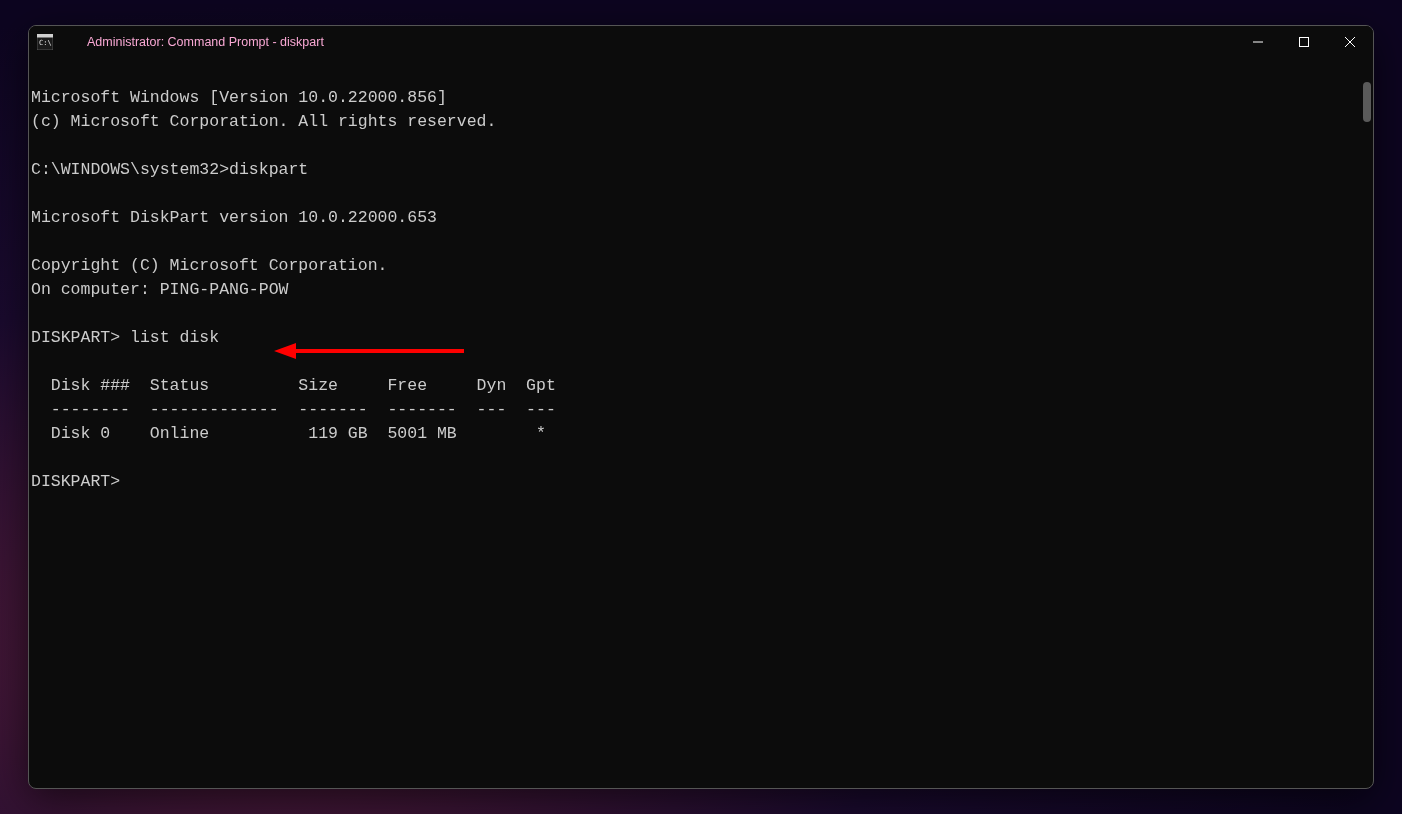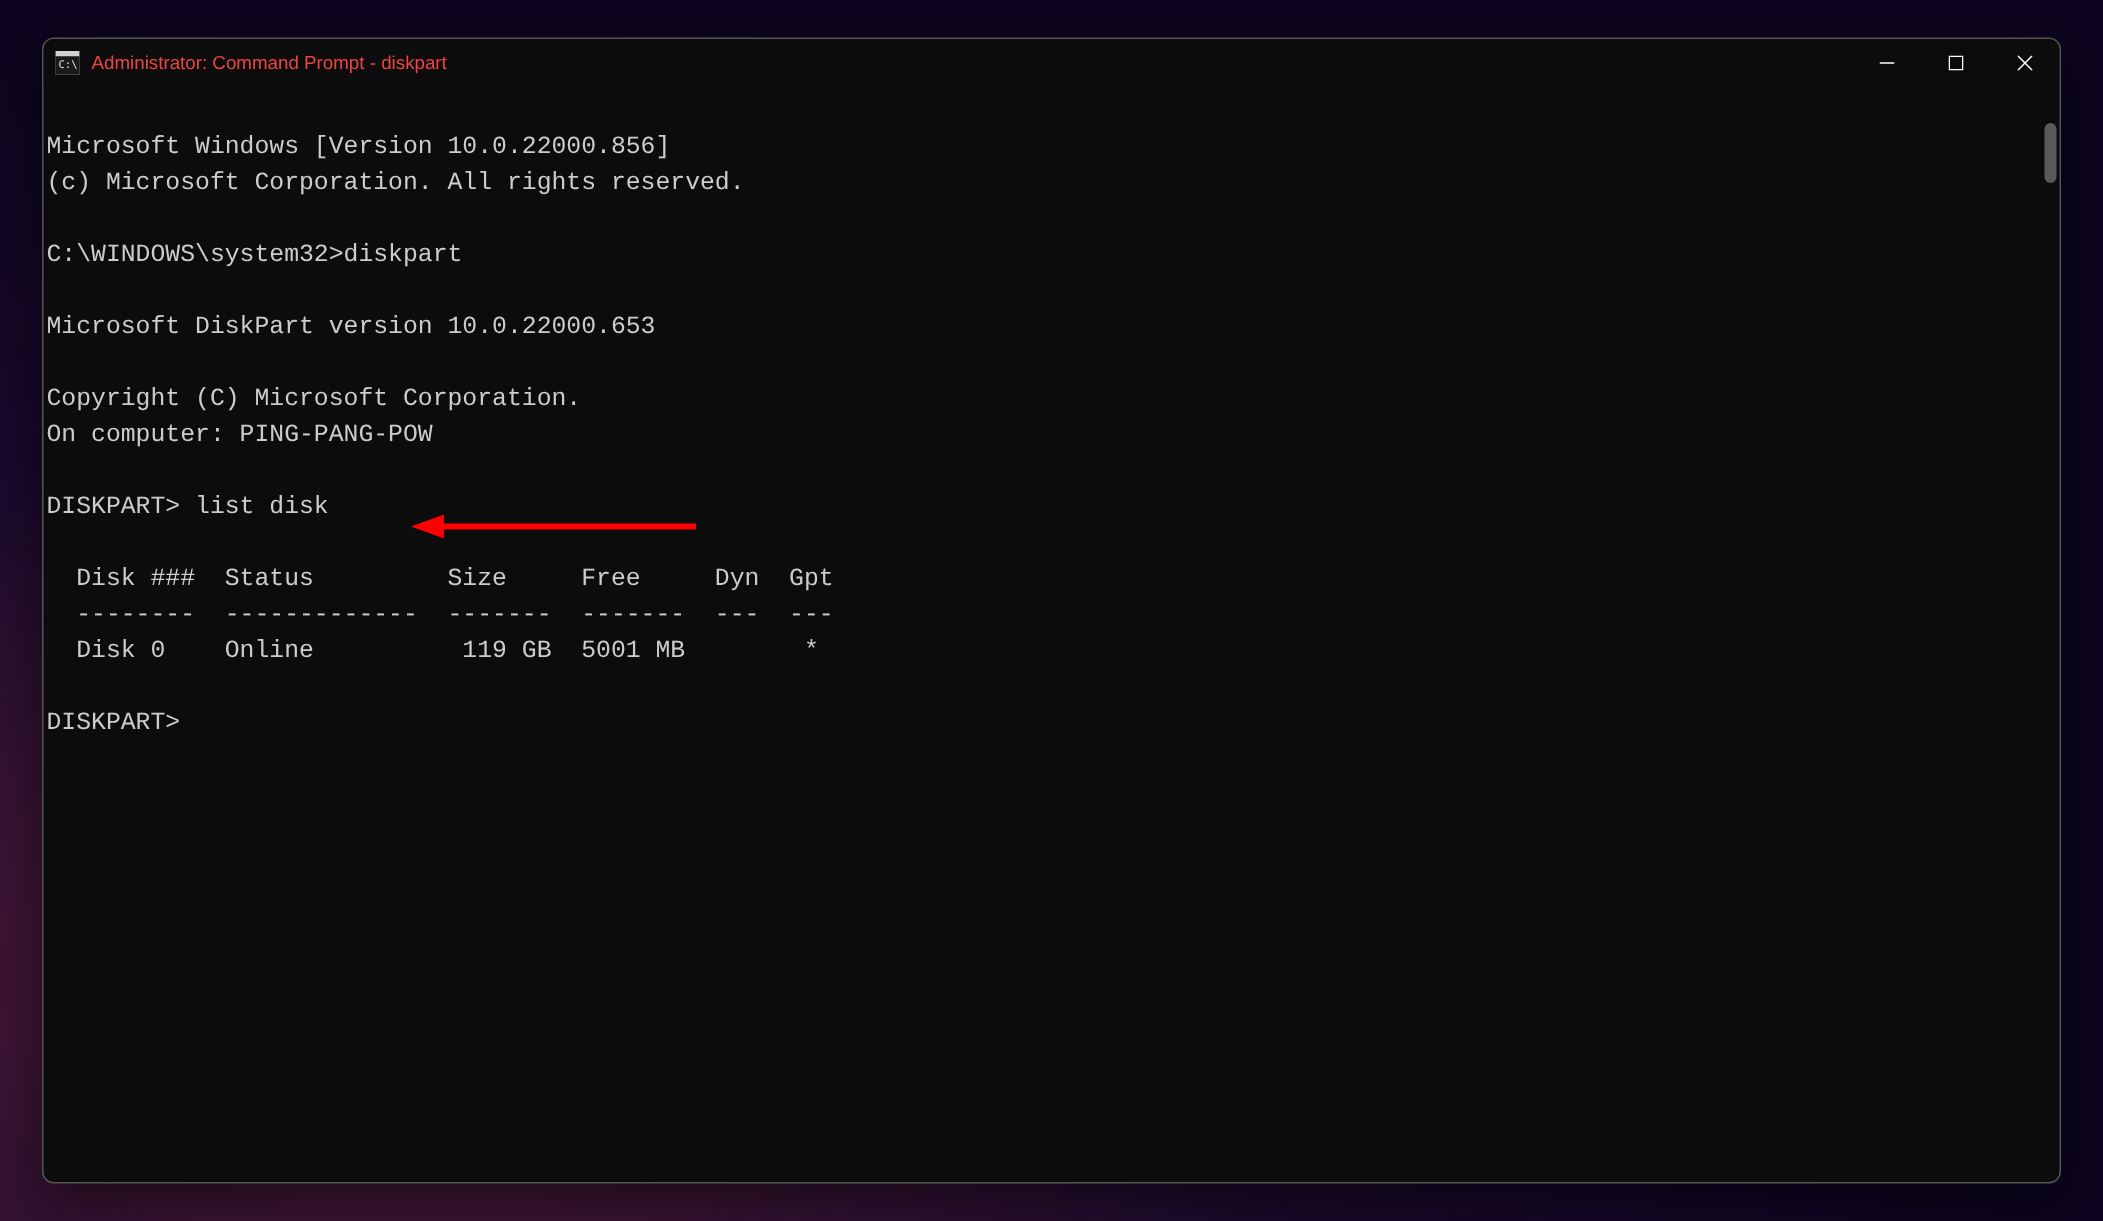--- a/index.html
+++ b/index.html
@@ -47,21 +47,22 @@
       display: flex;
       align-items: center;
       justify-content: center;
     }
     .titlebar-icon svg {
       width: 16px;
       height: 16px;
     }
     .titlebar-title {
       flex: 1;
-      color: #ef4444;
+      color: #f9a8d4;
+      margin-left: 26px;
     }
     .win-controls {
       display: flex;
       height: 100%;
     }
     .win-btn {
       width: 46px;
       height: 32px;
       display: flex;
       align-items: center;

